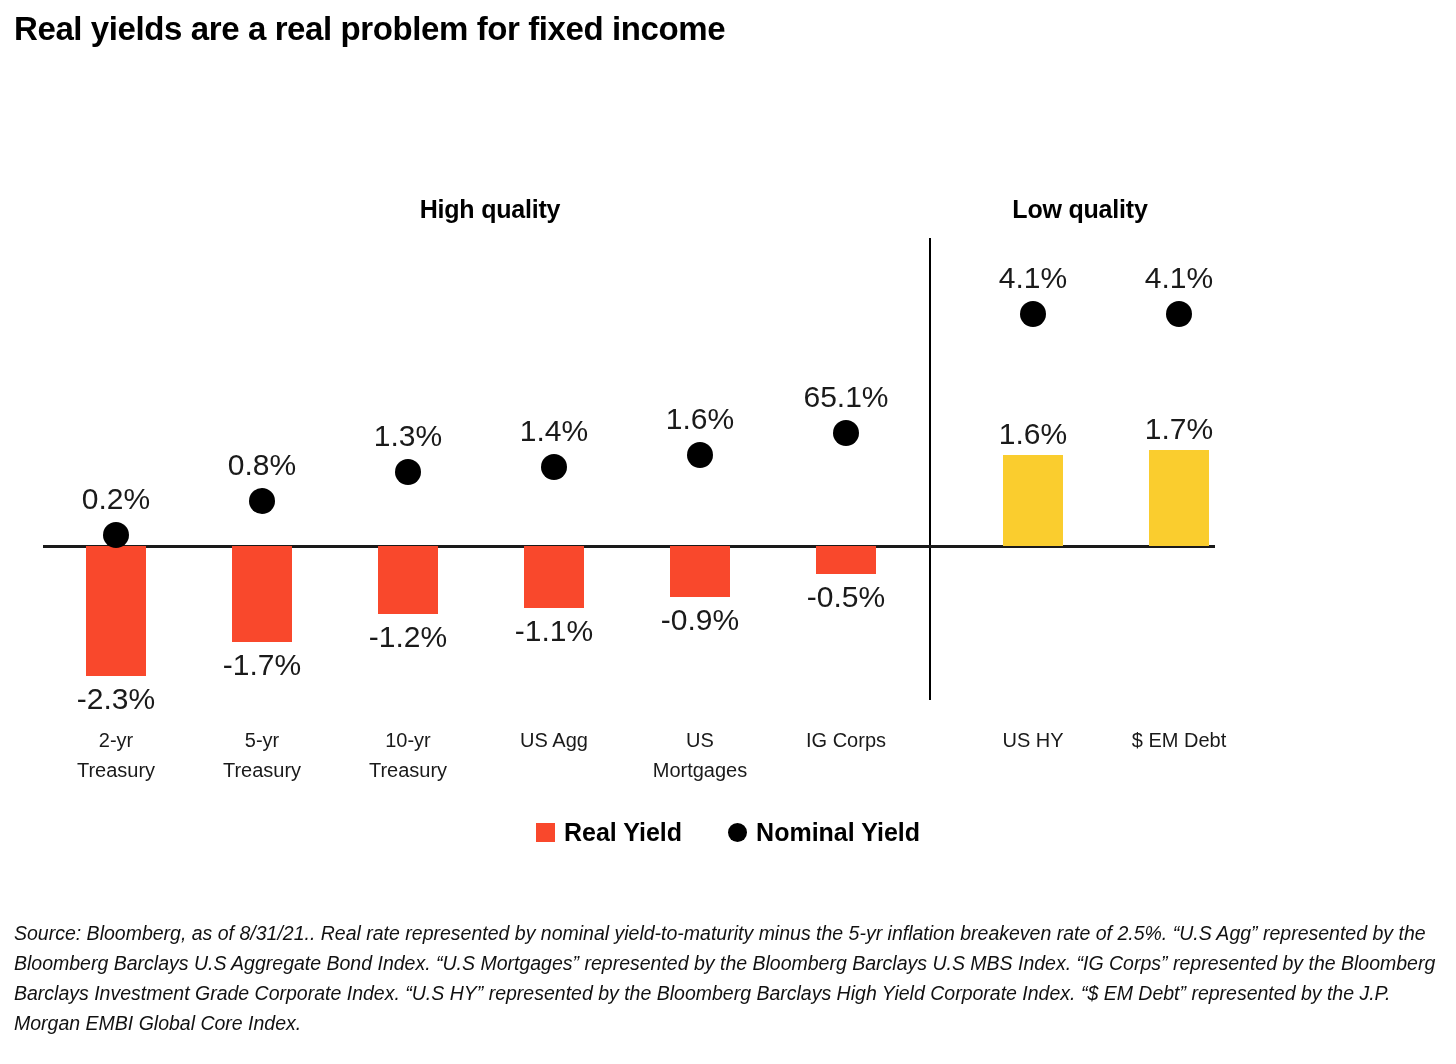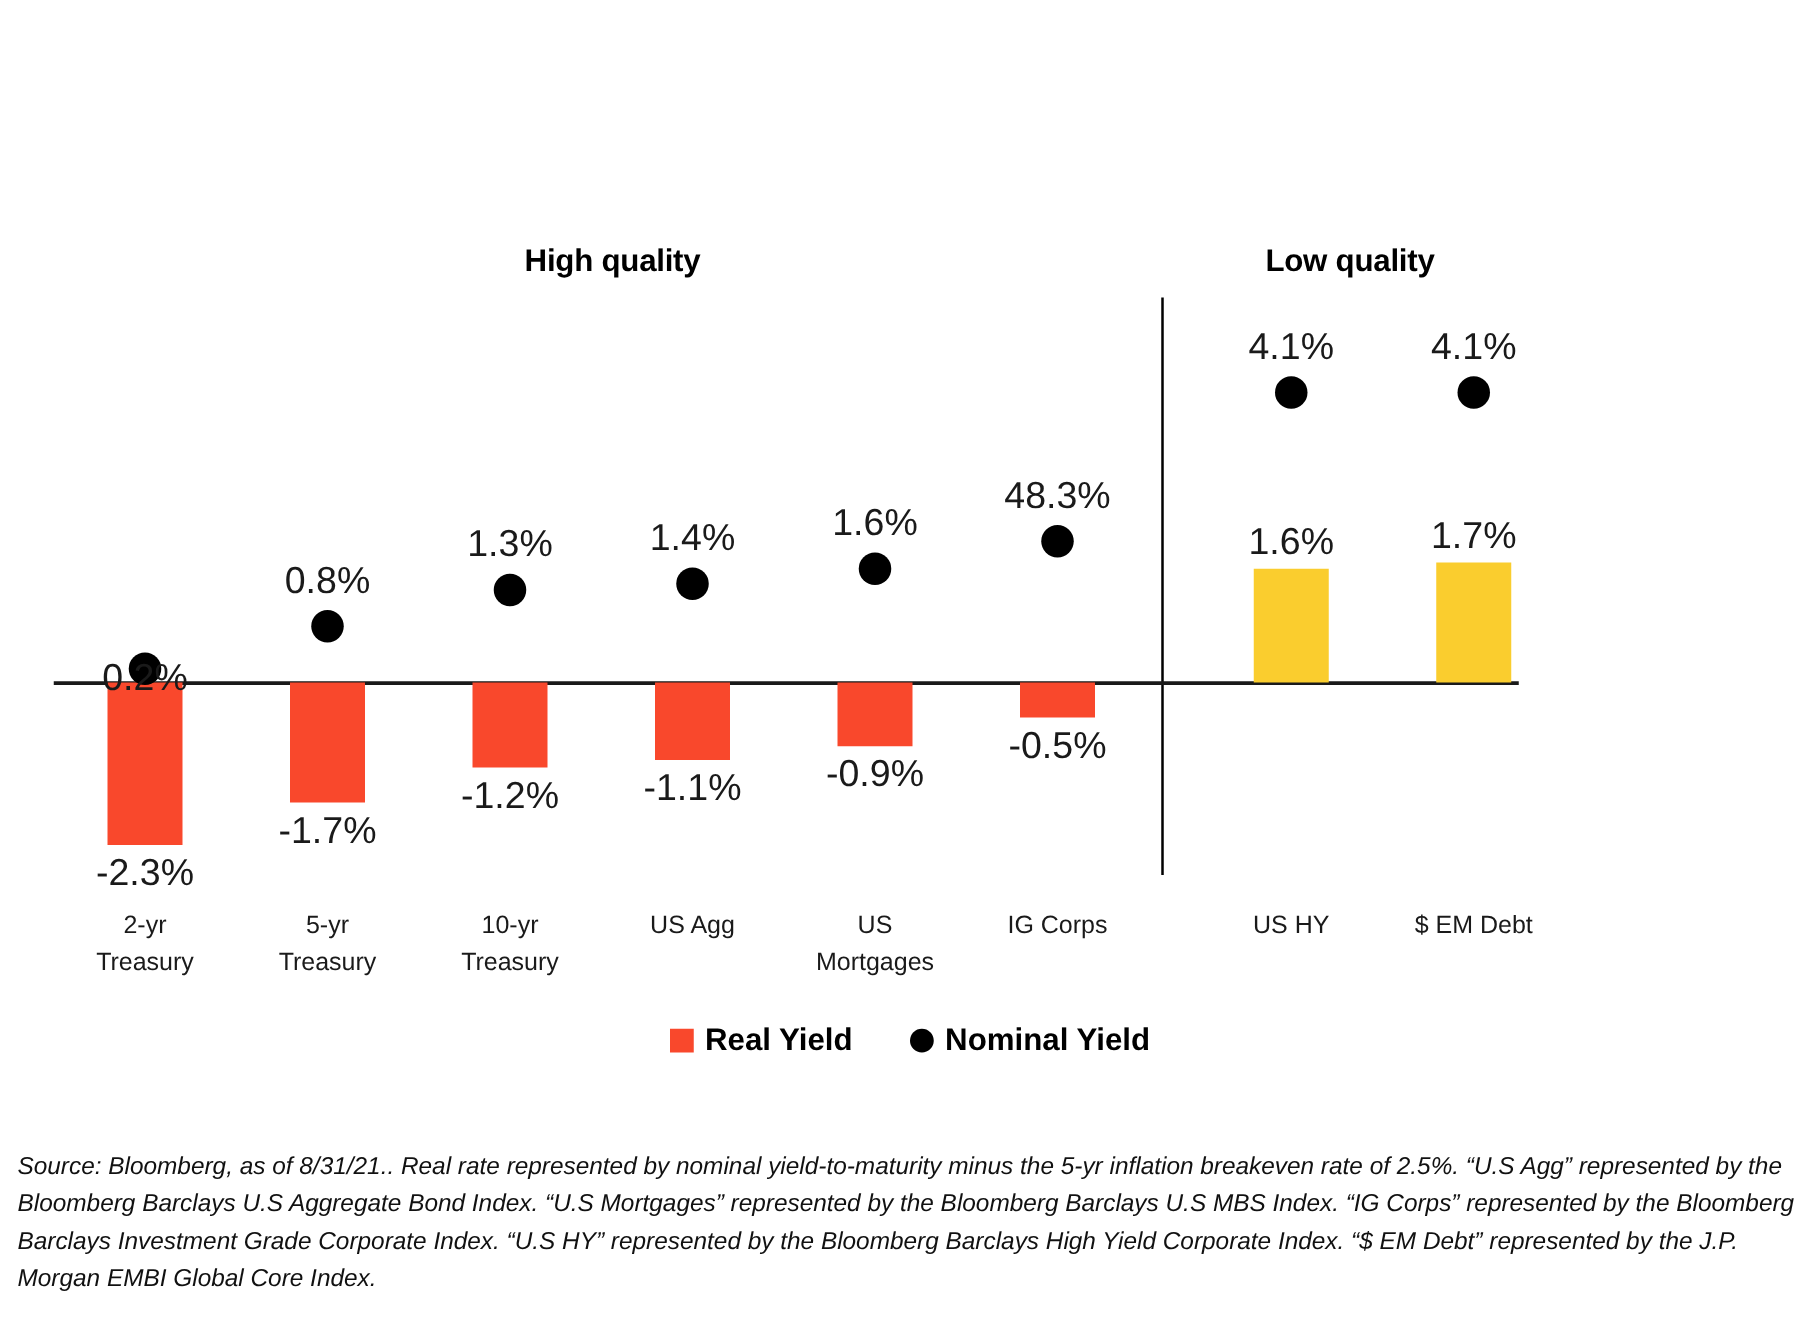--- a/index.html
+++ b/index.html
@@ -134,35 +134,36 @@
     font-size: 19.5px;
     line-height: 30px;
     font-style: italic;
     color: #111111;
   }
 </style>
 </head>
 <body>
 
 <div class="header">
+  <h1 class="title">Real yields are a real problem for fixed income</h1>
 </div>
 
 <div class="chart">
   <div class="group-header gh-high">High quality</div>
   <div class="group-header gh-low">Low quality</div>
 
   <div class="divider"></div>
   <div class="zero-axis"></div>
 
   <div class="plot" id="plot">
       <div class="col" style="left: 43px;">
         <div class="bar neg" style="height: 130.41px; background: rgb(249, 72, 44); top: 396px;"></div>
         <div class="vlabel" style="top: 532.41px;">-2.3%</div>
         <div class="dot" style="top: 371.66px; background: rgb(0, 0, 0);"></div>
-        <div class="vlabel" style="top: 331.66px; margin-top: 44px;">0.2%</div>
+        <div class="vlabel" style="top: 331.66px;">0.2%</div>
         <div class="cat">
           <div>2-yr</div>
           <div>Treasury</div>
         </div>
       </div>
       <div class="col" style="left: 189px;">
         <div class="bar neg" style="height: 96.39px; background: rgb(249, 72, 44); top: 396px;"></div>
         <div class="vlabel" style="top: 498.39px;">-1.7%</div>
         <div class="dot" style="top: 337.64px; background: rgb(0, 0, 0);"></div>
         <div class="vlabel" style="top: 297.64px;">0.8%</div>
@@ -197,21 +198,21 @@
         <div class="vlabel" style="top: 252.28px;">1.6%</div>
         <div class="cat">
           <div>US</div>
           <div>Mortgages</div>
         </div>
       </div>
       <div class="col" style="left: 773px;">
         <div class="bar neg" style="height: 28.35px; background: rgb(249, 72, 44); top: 396px;"></div>
         <div class="vlabel" style="top: 430.35px;">-0.5%</div>
         <div class="dot" style="top: 269.6px; background: rgb(0, 0, 0);"></div>
-        <div class="vlabel" style="top: 229.6px;">48.3%</div>
+        <div class="vlabel" style="top: 229.6px;">65.1%</div>
         <div class="cat">
           <div>IG Corps</div>
         </div>
       </div>
       <div class="col" style="left: 960px;">
         <div class="bar pos" style="height: 90.72px; background: rgb(250, 205, 46); top: 305.28px;"></div>
         <div class="vlabel" style="top: 267.28px;">1.6%</div>
         <div class="dot" style="top: 150.53px; background: rgb(0, 0, 0);"></div>
         <div class="vlabel" style="top: 110.53px;">4.1%</div>
         <div class="cat">

